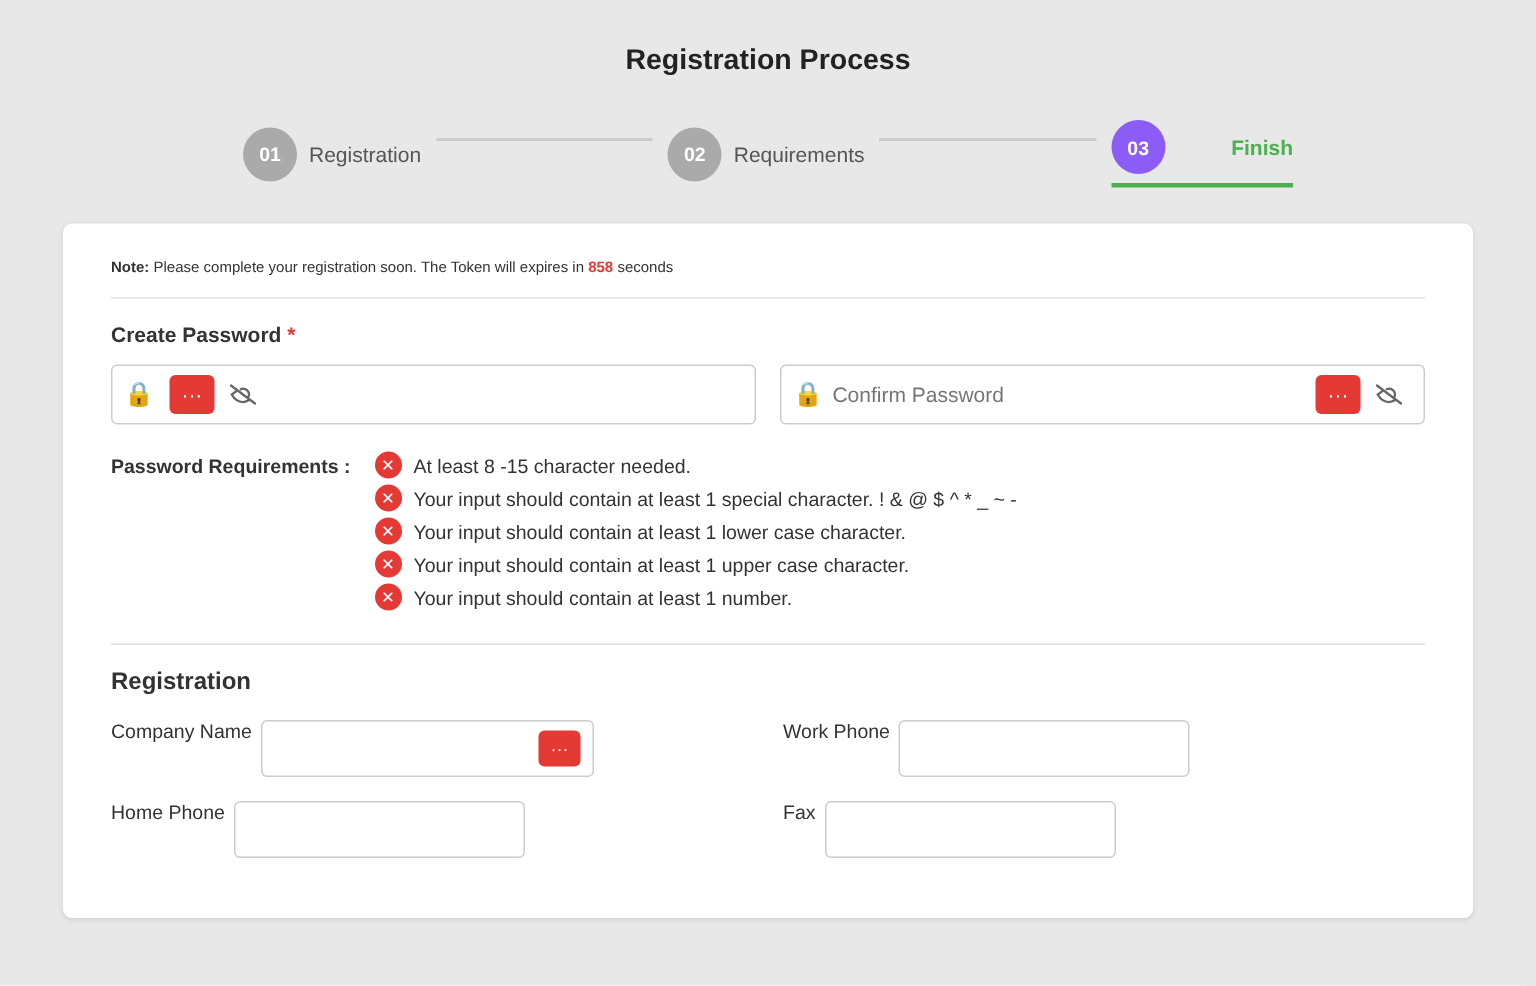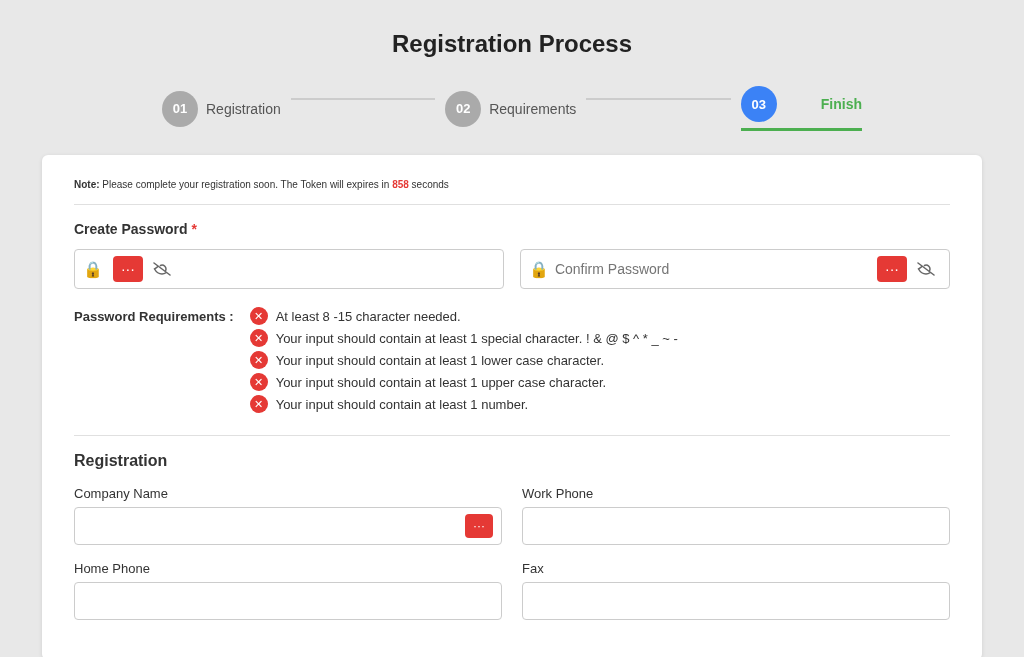--- a/index.html
+++ b/index.html
@@ -8,21 +8,21 @@
       font-family: Arial, sans-serif;
       font-size: 14px;
       color: #333;
       min-height: 657px;
       display: flex;
       flex-direction: column;
       align-items: center;
       padding: 30px 20px;
     }
     .page-title {
-      font-size: 24px;
+      font-size: 19px;
       font-weight: bold;
       margin-bottom: 28px;
       color: #222;
     }
     
     .stepper {
       display: flex;
       align-items: center;
       justify-content: center;
       width: 100%;
@@ -45,21 +45,21 @@
       height: 36px;
       border-radius: 50%;
       display: flex;
       align-items: center;
       justify-content: center;
       font-size: 13px;
       font-weight: bold;
       color: #fff;
     }
     .step-circle.inactive { background: #aaa; }
-    .step-circle.active { background: #3b82f6; }
+    .step-circle.active { background: #8b5cf6; }
     .step-label {
       font-size: 14px;
       color: #555;
     }
     .step-label.active { color: #4caf50; font-weight: bold; padding-left: 36px; }
     .step-underline {
       width: 100%;
       height: 3px;
       background: #4caf50;
       margin-top: 6px;
@@ -195,21 +195,21 @@
       padding-top: 16px;
     }
     .form-row {
       display: flex;
       gap: 20px;
       margin-bottom: 16px;
     }
     .form-group {
       flex: 1;
       display: flex;
-      flex-direction: column;
+      flex-direction: row;
       gap: 6px;
     }
     .form-group label {
       font-size: 13px;
       color: #333;
     }
     .form-input-wrapper {
       display: flex;
       align-items: center;
       border: 1px solid #ccc;

